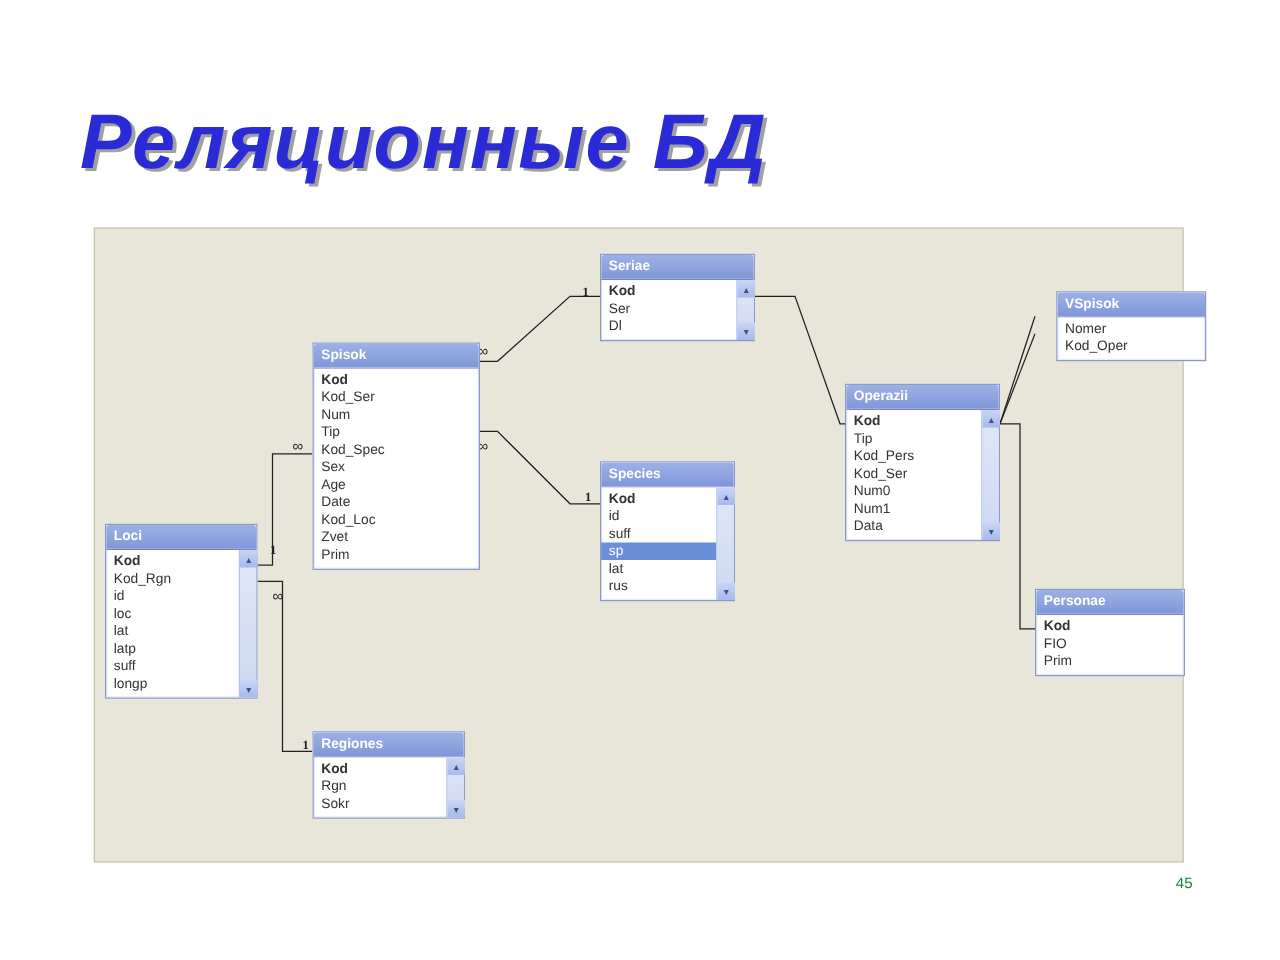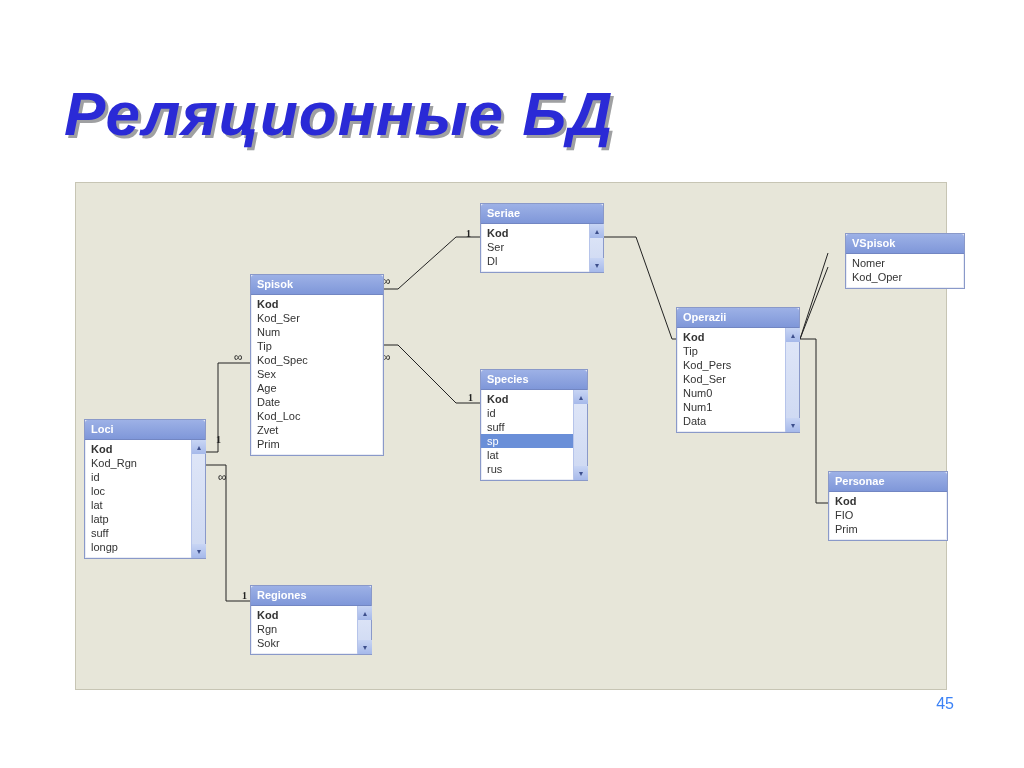--- a/index.html
+++ b/index.html
@@ -10,21 +10,21 @@
     font-size: 62px; font-weight: 900; font-style: italic;
     color: #2a2ad6;
     text-shadow: 3px 3px 0 #9fa0a2;
     letter-spacing: 1px;
   }
   .canvas {
     position: absolute; left: 75px; top: 182px; width: 872px; height: 508px;
     background: #e7e6d9; border: 1px solid #c7c5b4;
   }
   .pagenum {
-    position: absolute; right: 70px; bottom: 55px; color: #3b82f6; font-size: 16px;
+    position: absolute; right: 70px; bottom: 55px; color: #15803d; font-size: 12px;
   }
   .tbl {
     position: absolute; width: 122px;
     border: 1px solid #8a99c9; border-radius: 0;
     background: #fff; box-shadow: 0 0 0 1px rgba(110,130,190,.15) inset;
     font-size: 11px;
   }
   .tbl .hdr {
     background: linear-gradient(#9db1e6, #7f97d9);
     color: #fff; font-weight: bold; padding: 3px 6px 4px;

